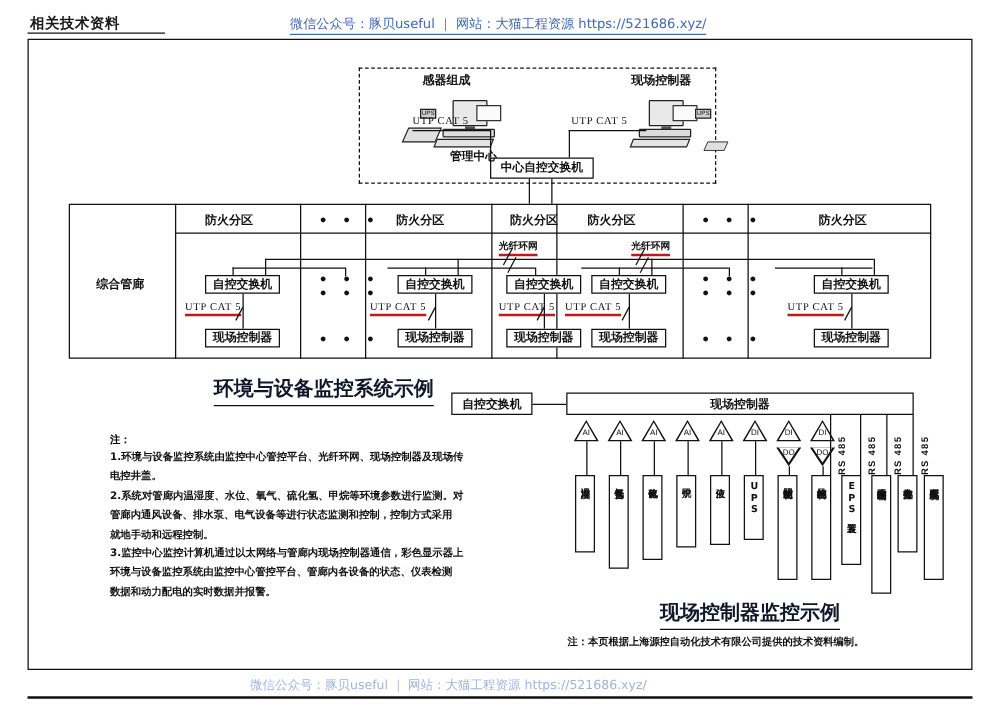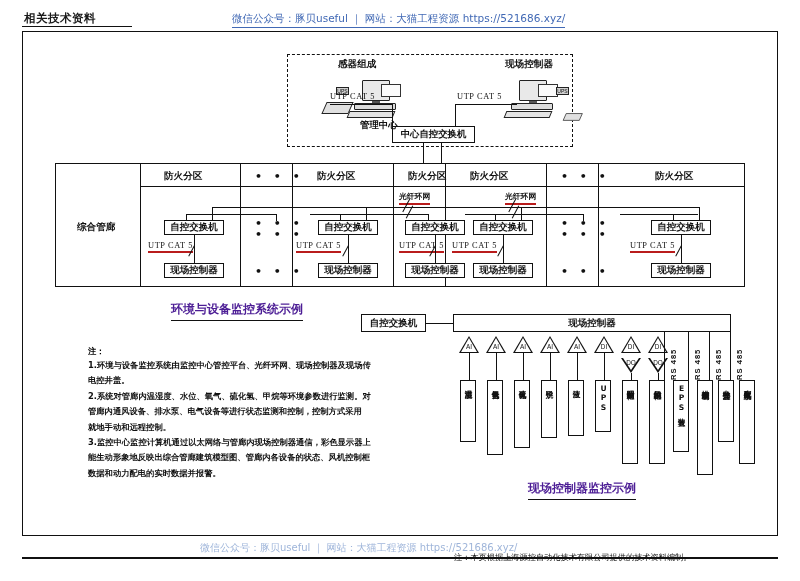--- a/index.html
+++ b/index.html
@@ -189,35 +189,35 @@
     position: absolute;
     font-size: 7.6px; color: #111; font-weight: bold;
     writing-mode: vertical-rl; text-orientation: sideways;
     transform: rotate(180deg);
     font-family: "Liberation Sans", sans-serif;
     letter-spacing: 1px; white-space: nowrap;
   }
 
   
   .caption {
-    position: absolute; font-size: 12px; font-weight: bold; color: #4c1d95;
+    position: absolute; font-size: 16px; font-weight: bold; color: #0f172a;
     white-space: nowrap; border-bottom: 1.6px solid #111;
     padding-bottom: 2px;
   }
 
   
   .notes { position: absolute; left: 88px; top: 344px; width: 290px; }
   .notes .nline {
     font-size: 8.3px; color: #111; font-weight: bold;
     line-height: 15.4px; white-space: nowrap;
   }
   .notes .nhead { font-size: 8.3px; font-weight: bold; line-height: 14px; }
   .footnote {
     position: absolute; left: 454px; top: 508px;
-    font-size: 8.2px; font-weight: normal; color: #111; white-space: nowrap; margin-top: 44px;
+    font-size: 8.2px; font-weight: bold; color: #111; white-space: nowrap;
   }
 </style>
 </head>
 <body>
 
 <div id="page">
 
   <div class="hdr-title">相关技术资料</div>
   <div class="hdr-rule"></div>
   <div class="watermark-top">微信公众号：豚贝useful ｜ 网站：大猫工程资源 https://521686.xyz/</div>
@@ -357,21 +357,21 @@
   <div class="caption" style="left:171px; top:301px;">环境与设备监控系统示例</div>
 
   <div class="notes">
     <div class="nhead">注：</div>
     <div class="nline">1.环境与设备监控系统由监控中心管控平台、光纤环网、现场控制器及现场传</div>
     <div class="nline">电控井盖。</div>
     <div class="nline">2.系统对管廊内温湿度、水位、氧气、硫化氢、甲烷等环境参数进行监测。对</div>
     <div class="nline">管廊内通风设备、排水泵、电气设备等进行状态监测和控制，控制方式采用</div>
     <div class="nline">就地手动和远程控制。</div>
     <div class="nline">3.监控中心监控计算机通过以太网络与管廊内现场控制器通信，彩色显示器上</div>
-    <div class="nline">能生动形象地反映出综合管廊建筑模型图、管廊内各设备的状态、风机控制柜</div>
+    <div class="nline">环境与设备监控系统由监控中心管控平台、管廊内各设备的状态、仪表检测</div>
     <div class="nline">数据和动力配电的实时数据并报警。</div>
   </div>
 
   <div class="box" style="left:361px; top:314px; width:65px; height:18px;">自控交换机</div>
   <div class="hline" style="left:426px; top:323px; width:27px;"></div>
 
   <div class="box" style="left:453px; top:314px; width:278px; height:18px;">现场控制器</div>
 
   <div class="tri" style="left:459px; top:336px;">
     <div class="shape"></div>

